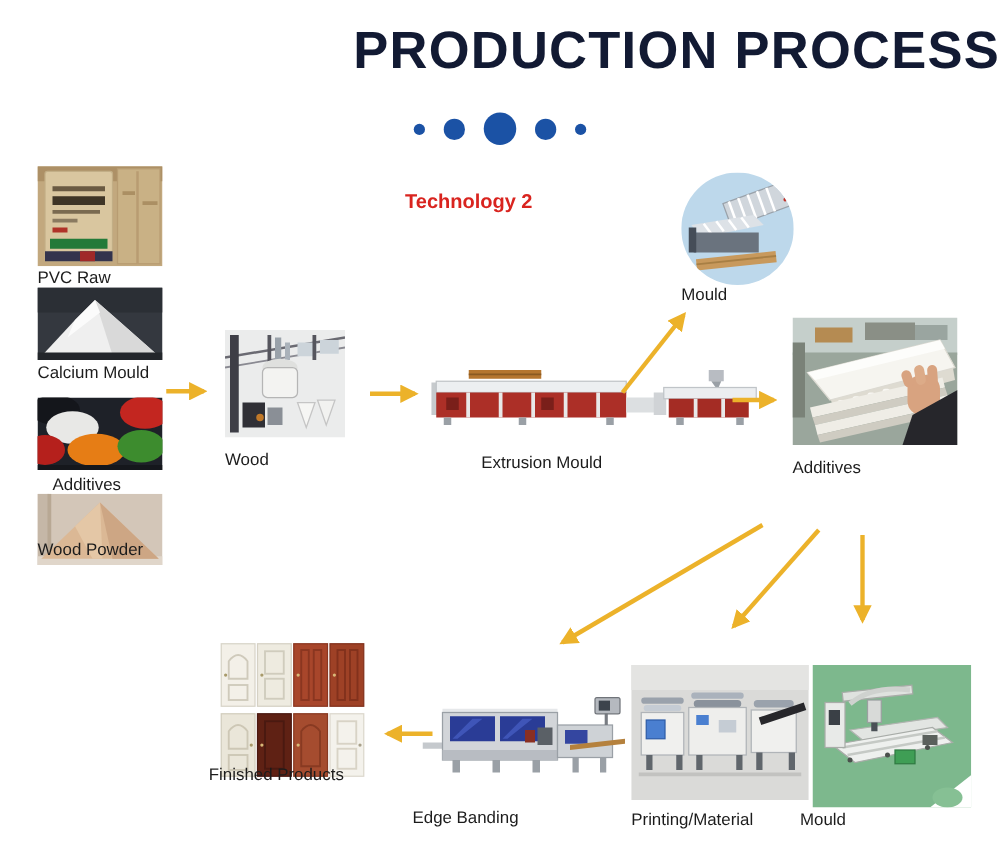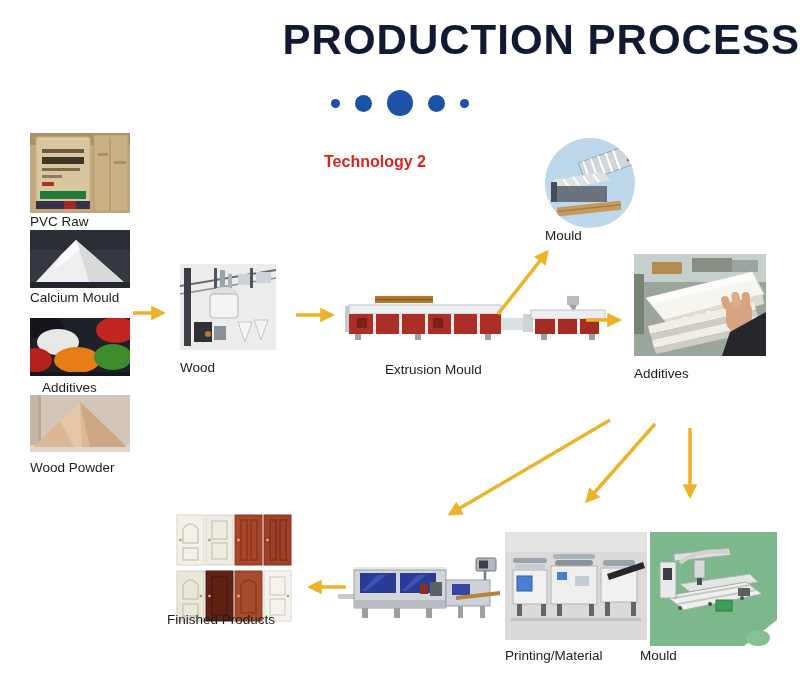--- a/index.html
+++ b/index.html
@@ -80,21 +80,21 @@
 
   <svg class="ph" style="left:30px;top:395px" width="100" height="57" viewBox="0 0 100 57">
     <rect width="100" height="57" fill="#d3c6b8"></rect>
     <rect width="9" height="57" fill="#c5b7a7"></rect>
     <rect x="8" width="3" height="57" fill="#b8a894"></rect>
     <rect y="50" width="100" height="7" fill="#e0d6ca"></rect>
     <polygon points="3,52 50,7 97,52" fill="#dbb895"></polygon>
     <polygon points="50,7 97,52 60,52" fill="#cda684"></polygon>
     <polygon points="50,7 30,26 44,52 52,52" fill="#e4c7a6"></polygon>
   </svg>
-  <div class="lbl" style="left:30px;top:460px;width:110px">Wood Powder</div>
+  <div class="lbl" style="left:30px;top:432px;width:110px">Wood Powder</div>
 
   <svg class="ph" style="left:180px;top:264px" width="96" height="86" viewBox="0 0 96 86">
     <rect width="96" height="86" fill="#ebecec"></rect>
     <line x1="0" y1="22" x2="96" y2="6" stroke="#6a6a72" stroke-width="2"></line>
     <line x1="0" y1="30" x2="96" y2="14" stroke="#8a8a92" stroke-width="1.5"></line>
     <rect x="4" y="4" width="7" height="78" fill="#3e3e46"></rect>
     <rect x="58" y="10" width="15" height="11" fill="#ccd4da"></rect>
     <rect x="76" y="8" width="15" height="11" fill="#ccd4da"></rect>
     <rect x="34" y="4" width="3" height="24" fill="#55555d"></rect>
     <rect x="70" y="4" width="3" height="20" fill="#55555d"></rect>
@@ -252,20 +252,21 @@
     <polygon points="118,40 162,35 162,39 118,44" fill="#b5813d"></polygon>
     <line x1="147" y1="12" x2="147" y2="24" stroke="#787c82" stroke-width="2.5"></line>
     <rect x="138" y="2" width="20" height="13" rx="1.5" fill="#b5b9bf" stroke="#70747a"></rect>
     <rect x="141" y="4.5" width="9" height="8" fill="#3c434c"></rect>
     <rect x="24" y="52" width="6" height="10" fill="#9aa0a6"></rect>
     <rect x="56" y="52" width="6" height="10" fill="#9aa0a6"></rect>
     <rect x="88" y="52" width="6" height="10" fill="#9aa0a6"></rect>
     <rect x="120" y="50" width="5" height="12" fill="#9aa0a6"></rect>
     <rect x="142" y="50" width="5" height="12" fill="#9aa0a6"></rect>
   </svg>
+  <div class="lbl c" style="left:330px;top:646px;width:150px">Edge Banding</div>
 
   <svg class="ph" style="left:505px;top:532px" width="142" height="108" viewBox="0 0 142 108">
     <rect width="142" height="108" fill="#dadad8"></rect>
     <rect width="142" height="20" fill="#e4e4e2"></rect>
     <rect x="8" y="26" width="34" height="5" rx="2.5" fill="#9aa2ac"></rect>
     <rect x="10" y="32" width="30" height="5" rx="2.5" fill="#c5ccd4"></rect>
     <rect x="8" y="38" width="34" height="34" fill="#f0f0ee" stroke="#b0b4b8"></rect>
     <rect x="12" y="44" width="15" height="15" fill="#4a7fd0" stroke="#2f5da8"></rect>
     <rect x="48" y="22" width="42" height="5" rx="2.5" fill="#aab2bc"></rect>
     <rect x="50" y="28" width="38" height="6" rx="3" fill="#8a929c"></rect>

